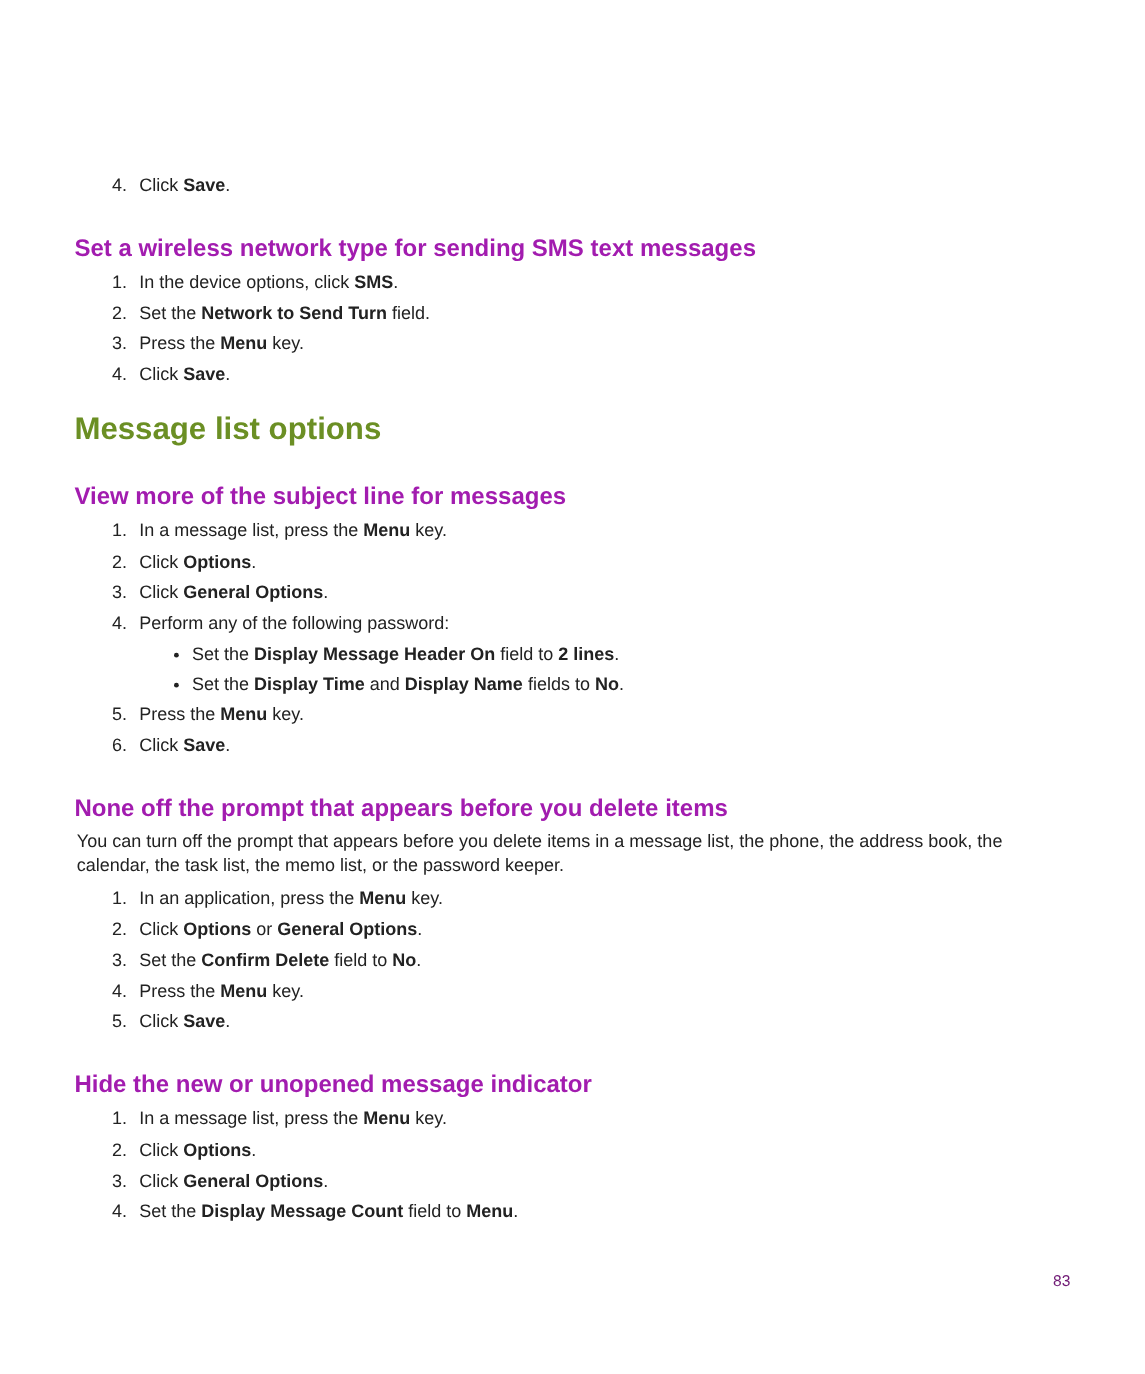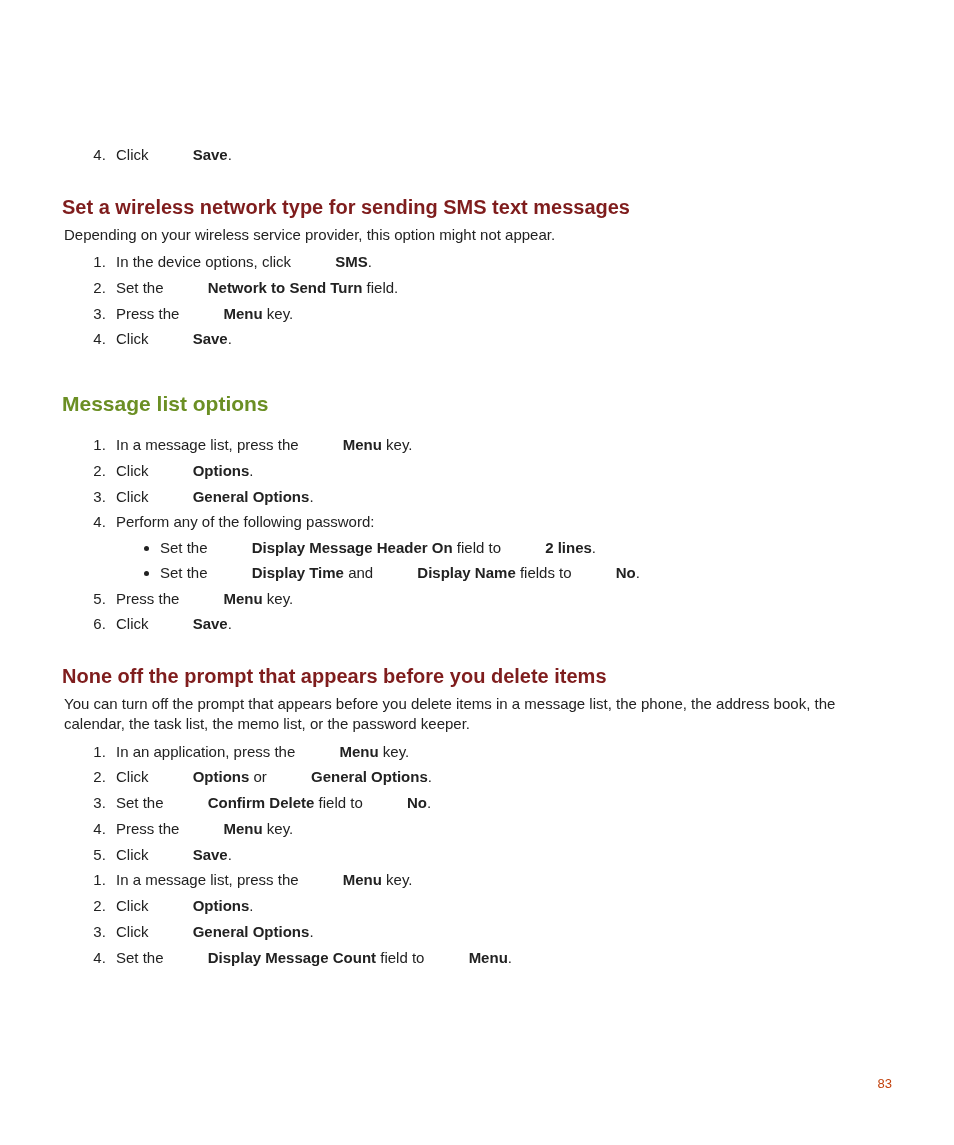--- a/index.html
+++ b/index.html
@@ -11,29 +11,29 @@
     width: 954px;
     height: 1145px;
     position: relative;
     box-sizing: border-box;
   }
   .page {
     padding: 140px 62px 0 62px;
     box-sizing: border-box;
   }
   h1.section {
-    font-size: 21px;
+    font-size: 26px;
     font-weight: 700;
     color: #6b8f24;
-    margin: 42px 0 18px 0;
+    margin: 18px 0 18px 0;
   }
   h2.subhead {
     font-size: 20px;
     font-weight: 700;
-    color: #7f1d1d;
+    color: #a21caf;
     margin: 30px 0 6px 0;
   }
   p.lead {
     font-size: 15px;
     margin: 6px 0 6px 2px;
     line-height: 1.35;
   }
   ol.steps {
     margin: 4px 0 4px 0;
     padding-left: 48px;
@@ -46,52 +46,52 @@
   }
   ul.bullets {
     list-style-type: disc;
     margin: 4px 0 4px 0;
     padding-left: 44px;
   }
   ul.bullets > li {
     margin: 3px 0;
     line-height: 1.45;
   }
-  .b { font-weight: 700; margin-left: 40px; }
+  .b { font-weight: 700; }
   .page-number {
     position: absolute;
     right: 62px;
-    bottom: 54px;
+    bottom: 70px;
     font-size: 13px;
-    color: #c2410c;
+    color: #701a75;
   }
   .first-ol { margin-top: 0; }
 </style>
 </head>
 <body>
 
 <div class="page">
 
   <ol class="steps first-ol" start="4">
     <li>
       <span>Click </span><span class="b">Save</span><span>.</span>
     </li>
   </ol>
 
   <h2 class="subhead">Set a wireless network type for sending SMS text messages</h2>
-  <p class="lead">Depending on your wireless service provider, this option might not appear.</p>
   <ol class="steps">
       <li><span>In the device options, click </span><span class="b">SMS</span><span>.</span></li>
       <li><span>Set the </span><span class="b">Network to Send Turn</span><span> field.</span></li>
       <li><span>Press the </span><span class="b">Menu</span><span> key.</span></li>
       <li><span>Click </span><span class="b">Save</span><span>.</span></li>
     </ol>
 
   <h1 class="section">Message list options</h1>
 
+  <h2 class="subhead">View more of the subject line for messages</h2>
   <ol class="steps">
       <li><span>In a message list, press the </span><span class="b">Menu</span><span> key.</span></li>
       <li><span>Click </span><span class="b">Options</span><span>.</span></li>
       <li><span>Click </span><span class="b">General Options</span><span>.</span></li>
       <li><span>Perform any of the following password:</span><ul class="bullets">
           <li><span>Set the </span><span class="b">Display Message Header On</span><span> field to </span><span class="b">2 lines</span><span>.</span></li>
           <li><span>Set the </span><span class="b">Display Time</span><span> and </span><span class="b">Display Name</span><span> fields to </span><span class="b">No</span><span>.</span></li>
         </ul></li>
       <li><span>Press the </span><span class="b">Menu</span><span> key.</span></li>
       <li><span>Click </span><span class="b">Save</span><span>.</span></li>
@@ -100,20 +100,21 @@
   <h2 class="subhead">None off the prompt that appears before you delete items</h2>
   <p class="lead">You can turn off the prompt that appears before you delete items in a message list, the phone, the address book, the calendar, the task list, the memo list, or the password keeper.</p>
   <ol class="steps">
       <li><span>In an application, press the </span><span class="b">Menu</span><span> key.</span></li>
       <li><span>Click </span><span class="b">Options</span><span> or </span><span class="b">General Options</span><span>.</span></li>
       <li><span>Set the </span><span class="b">Confirm Delete</span><span> field to </span><span class="b">No</span><span>.</span></li>
       <li><span>Press the </span><span class="b">Menu</span><span> key.</span></li>
       <li><span>Click </span><span class="b">Save</span><span>.</span></li>
     </ol>
 
+  <h2 class="subhead">Hide the new or unopened message indicator</h2>
   <ol class="steps">
       <li><span>In a message list, press the </span><span class="b">Menu</span><span> key.</span></li>
       <li><span>Click </span><span class="b">Options</span><span>.</span></li>
       <li><span>Click </span><span class="b">General Options</span><span>.</span></li>
       <li><span>Set the </span><span class="b">Display Message Count</span><span> field to </span><span class="b">Menu</span><span>.</span></li>
     </ol>
 
 </div>
 
 <div class="page-number">83</div>

